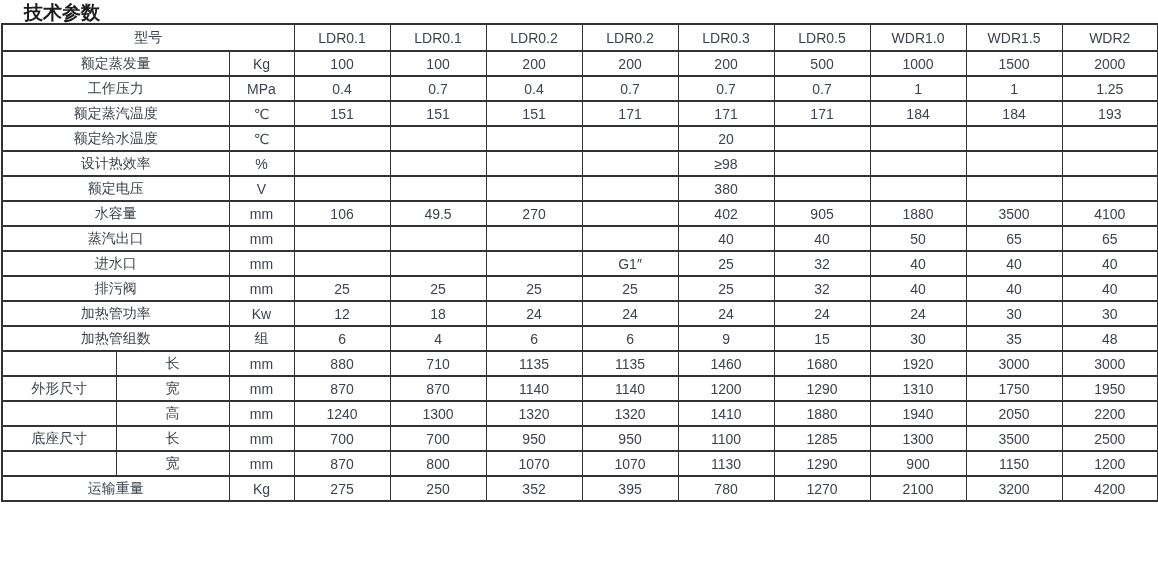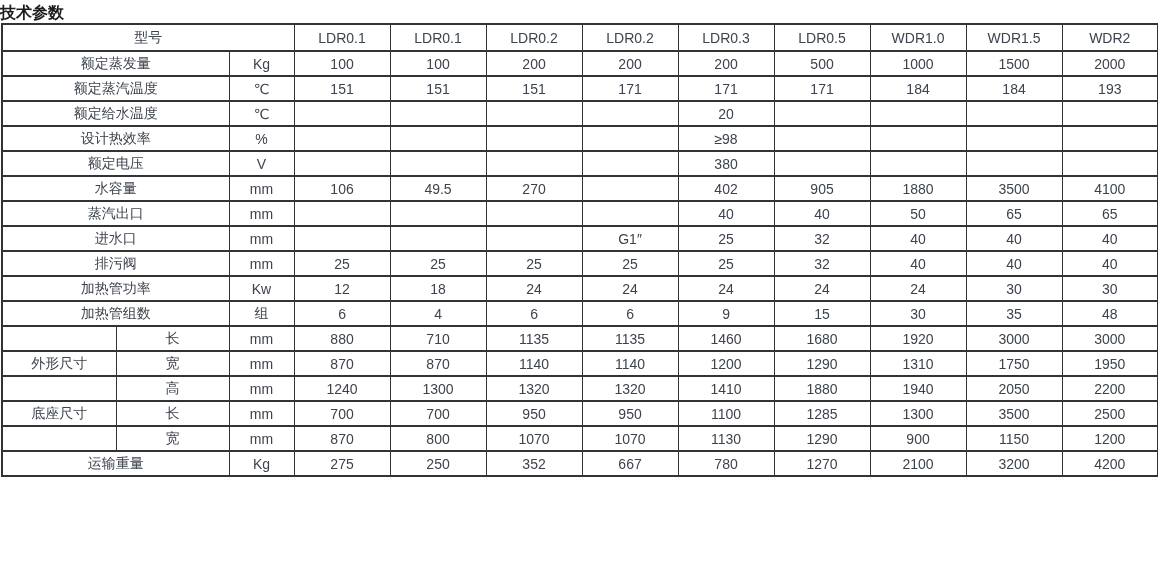--- a/index.html
+++ b/index.html
@@ -8,24 +8,24 @@
     --title:#1c1c1c;
     --bg:#ffffff;
   }
   html,body{margin:0;padding:0;background:var(--bg);}
   body{
     font-family:"Liberation Sans","DejaVu Sans",sans-serif;
     width:1158px;
   }
   .page{width:1158px;min-height:581px;background:var(--bg);}
   .title{
-    font-size:16px;
+    font-size:19px;
     font-weight:bold;
     color:var(--title);
-    padding:5px 0 3px 0;
+    padding:5px 0 3px 24px;
     line-height:15px;
   }
   table.params{
     border-collapse:collapse;
     table-layout:fixed;
     width:1156px;
     margin-left:1px;
     border:2px solid var(--border);
   }
   table.params td{
@@ -84,20 +84,33 @@
           <td>100</td>
           <td>200</td>
           <td>200</td>
           <td>200</td>
           <td>500</td>
           <td>1000</td>
           <td>1500</td>
           <td>2000</td>
         </tr>
         <tr>
+          <td colspan="2">工作压力</td>
+          <td>MPa</td>
+          <td>0.4</td>
+          <td>0.7</td>
+          <td>0.4</td>
+          <td>0.7</td>
+          <td>0.7</td>
+          <td>0.7</td>
+          <td>1</td>
+          <td>1</td>
+          <td>1.25</td>
+        </tr>
+        <tr>
           <td colspan="2">额定蒸汽温度</td>
           <td>℃</td>
           <td>151</td>
           <td>151</td>
           <td>151</td>
           <td>171</td>
           <td>171</td>
           <td>171</td>
           <td>184</td>
           <td>184</td>
@@ -289,21 +302,21 @@
           <td>900</td>
           <td>1150</td>
           <td>1200</td>
         </tr>
         <tr>
           <td colspan="2">运输重量</td>
           <td>Kg</td>
           <td>275</td>
           <td>250</td>
           <td>352</td>
-          <td>667</td>
+          <td>395</td>
           <td>780</td>
           <td>1270</td>
           <td>2100</td>
           <td>3200</td>
           <td>4200</td>
         </tr>
       </tbody>
   </table>
 </div>
 

